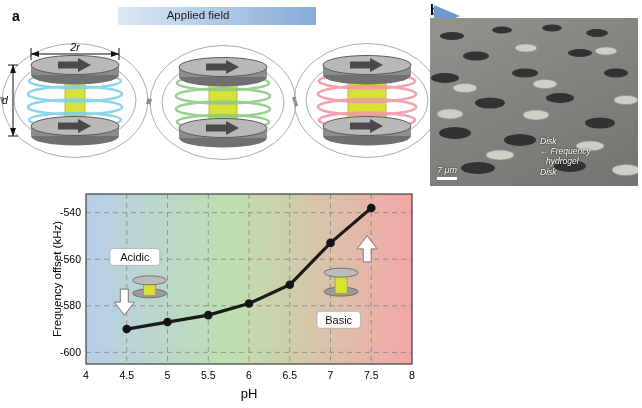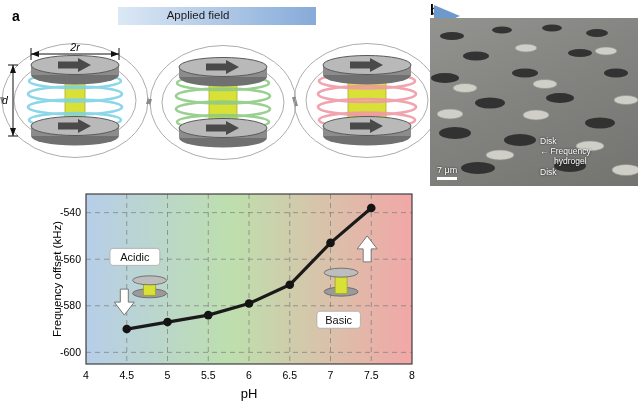--- a/index.html
+++ b/index.html
@@ -10,26 +10,26 @@
   .af-shaft{position:absolute;left:118px;top:7px;width:198px;height:18px;
             background:linear-gradient(to right,#dce8f5,#86abd8);}
   .af-head{position:absolute;left:316px;top:-2px;width:0;height:0;
            border-top:11px solid transparent;border-bottom:11px solid transparent;
            border-left:26px solid #6e99cd;}
   .af-text{position:absolute;left:118px;top:9px;width:160px;text-align:center;
            font-size:11.5px;color:#1a1a1a;}
   .schem{position:absolute;}
   
   .sem{position:absolute;left:430px;top:18px;width:208px;height:168px;
-       background:linear-gradient(155deg,#93938f 0%,#83837f 45%,#73736f 100%);}
+       background:linear-gradient(155deg,#93938f 0%,#83837f 45%,#73736f 100%);font-style:italic;}
   .sem-labels{position:absolute;left:110px;top:118px;font-size:8.5px;line-height:1.2;
               color:#fff;text-shadow:0 0 2px #000;}
   .sem-labels .row{white-space:nowrap;}
   .sem-arrow{font-weight:bold;margin-right:2px;}
-  .hydro-indent{margin-left:14px;}
+  .hydro-indent{margin-left:6px;}
   .scalebar{position:absolute;left:7px;bottom:6px;color:#fff;font-size:9px;text-shadow:0 0 2px #000;}
   .scalebar .bar{width:20px;height:3px;background:#fff;margin-top:2px;}
   svg{font-family:"Liberation Sans",sans-serif;}
   .chart{position:absolute;left:50px;top:186px;}
 </style>
 </head>
 <body>
 
 <div class="fig">
 

